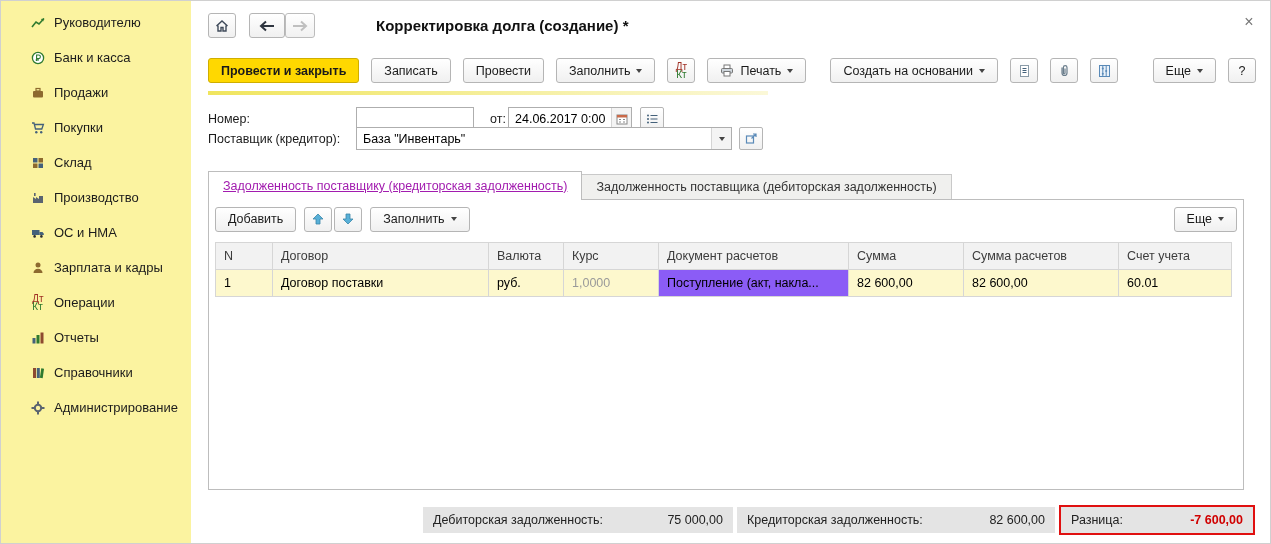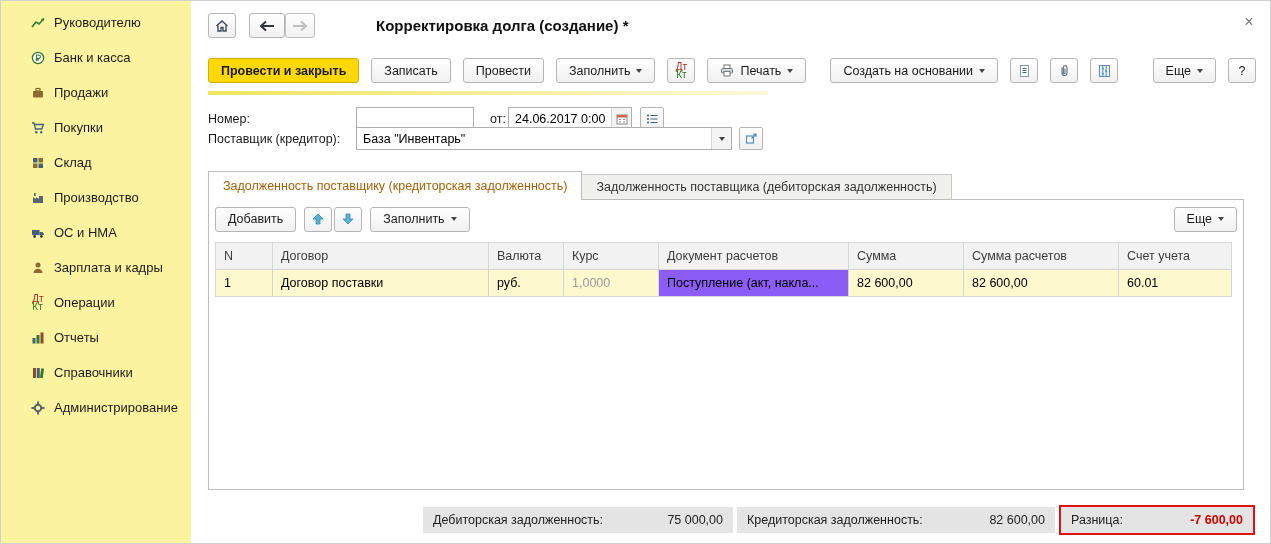--- a/index.html
+++ b/index.html
@@ -46,21 +46,21 @@
   .field input { border: none; outline: none; flex: 1; font-family: inherit; font-size: 12.5px; padding: 0 6px; min-width: 0; }
   .date-field { left: 300px; width: 124px; }
   .supplier-field { left: 148px; width: 376px; }
   .in-btn { width: 20px; border: none; border-left: 1px solid #d5d5d5; background: #f4f4f4; display: inline-flex; align-items: center; justify-content: center; cursor: pointer; }
   .mini-btn { position: absolute; top: 0; width: 24px; height: 23px; background: linear-gradient(#ffffff,#f0f0f0); border: 1px solid #b5b5b5; border-radius: 2px; display: inline-flex; align-items: center; justify-content: center; cursor: pointer; }
   .list-btn { left: 432px; }
   .choose-btn { left: 531px; }
 
   .tabs { position: absolute; top: 170px; left: 17px; height: 29px; display: flex; align-items: flex-end; }
   .tab { font-size: 12.5px; padding: 0 14px; display: flex; align-items: center; cursor: pointer; white-space: nowrap; }
-  .tab.active { height: 29px; background: #fff; border: 1px solid #bdbdbd; border-bottom: none; position: relative; z-index: 3; color: #a16207; }
+  .tab.active { height: 29px; background: #fff; border: 1px solid #bdbdbd; border-bottom: none; position: relative; z-index: 3; color: #a21caf; text-decoration: underline; }
   .tab.inactive { height: 26px; background: #f0f0ee; border: 1px solid #c9c9c9; border-left: none; color: #333; }
 
   .panel { position: absolute; top: 198px; left: 17px; width: 1036px; height: 291px; border: 1px solid #bdbdbd; background: #fff; z-index: 2; }
   .gridbar { position: absolute; top: 6px; left: 6px; right: 6px; height: 26px; display: flex; align-items: center; gap: 8px; }
   .gridbar .pair { display: flex; gap: 2px; }
 
   table.grid { position: absolute; top: 42px; left: 6px; border-collapse: collapse; table-layout: fixed; font-size: 12.5px; }
   table.grid th, table.grid td { border: 1px solid #d6d6d6; padding: 5px 8px; text-align: left; overflow: hidden; white-space: nowrap; height: 27px; }
   table.grid th { background: #f2f2f2; font-weight: normal; color: #3c3c3c; cursor: pointer; }
   tr.hl td { background: #fdf8cd; }

